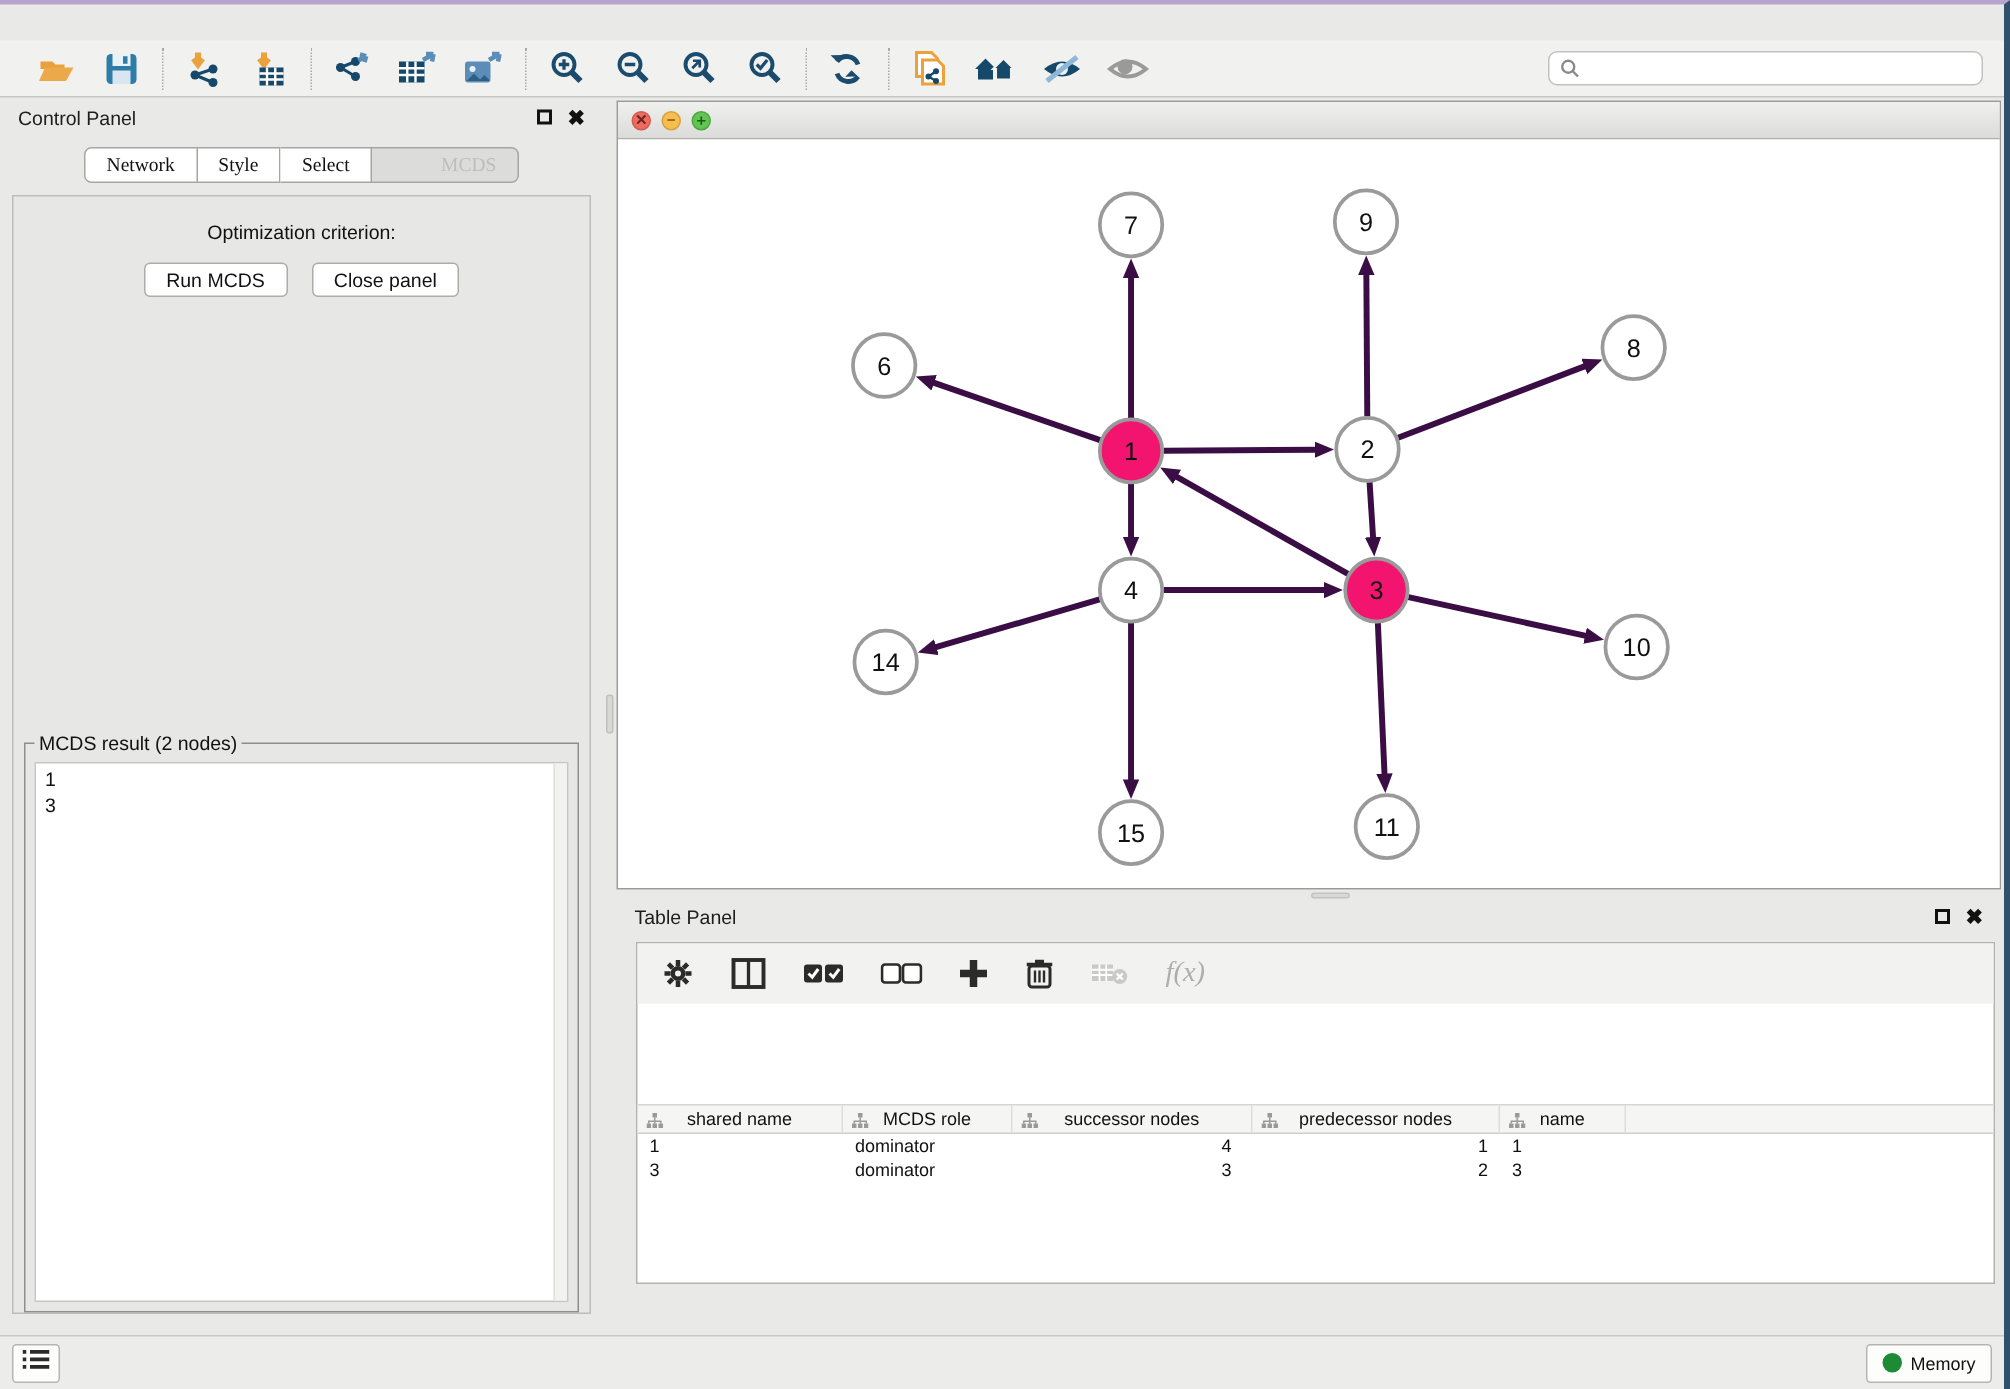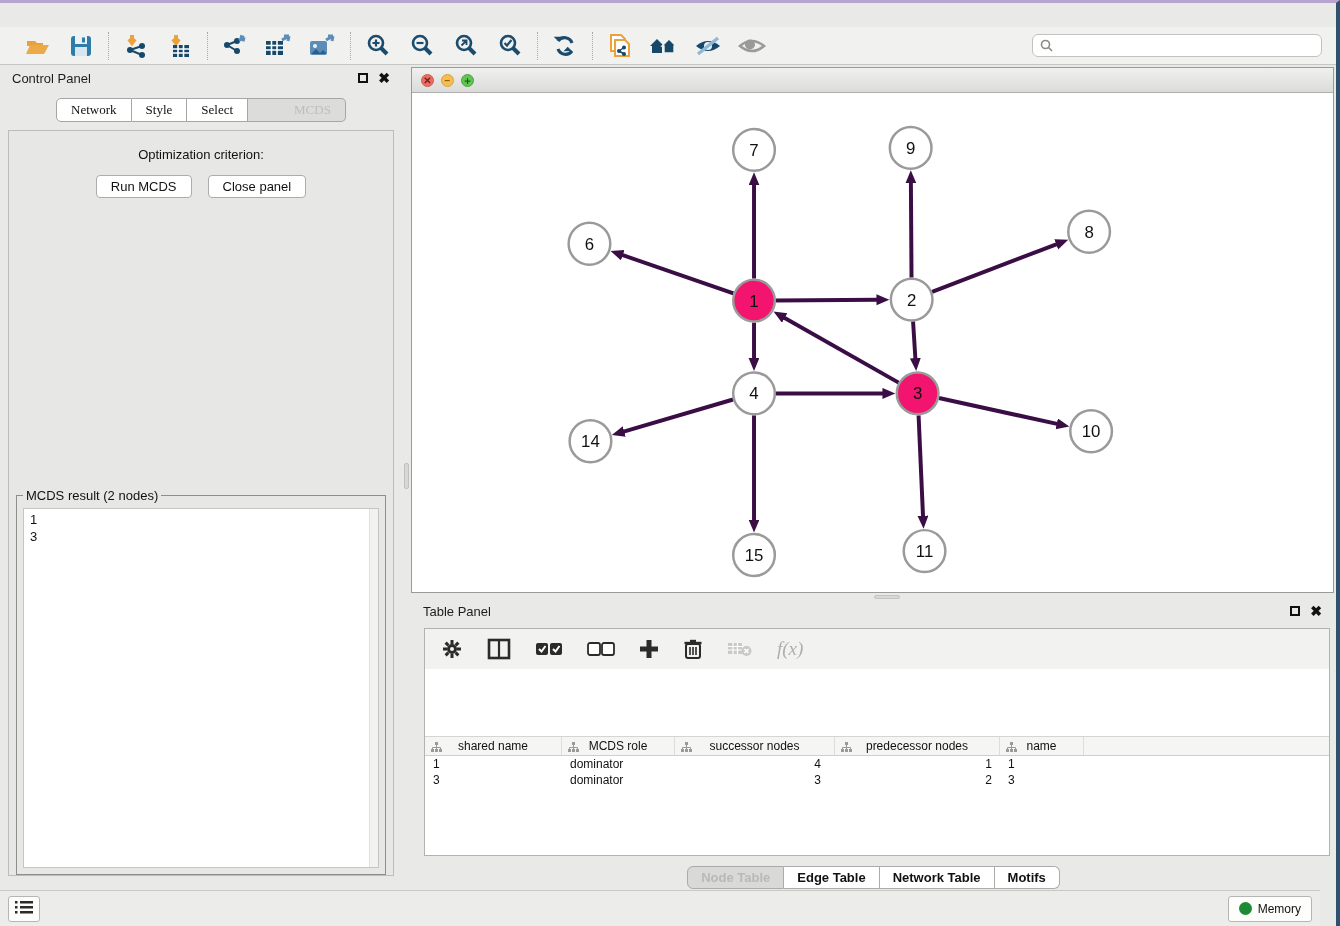--- a/index.html
+++ b/index.html
@@ -103,21 +103,21 @@
   .td.right2 { padding-right:14px; text-align:right; }
   .td.right3 { padding-right:8px; text-align:right; }
 
   .tp-tabs { margin-top:10px; display:flex; justify-content:center; }
   .seg2 { font-size:13px; font-weight:bold; padding:3px 13px; background:#fff; border:1px solid #ABABA9; border-left:none; color:#111; cursor:pointer; }
   .seg2:first-child { border-left:1px solid #ABABA9; border-radius:6px 0 0 6px; }
   .seg2:last-child { border-radius:0 6px 6px 0; }
   .seg2.sel { background:#D9D9D7; color:#B9B9B7; }
 
   
-  .statusbar { position:absolute; bottom:0; left:0; right:16px; height:36px; background:#ECECEA;
+  .statusbar { position:absolute; bottom:0; left:0; right:0; height:36px; background:#ECECEA;
                border-top:1px solid #C8C8C6; display:flex; align-items:center; padding:4px 8px; }
   .sb-left-btn { width:32px; height:26px; background:#FDFDFB; border:1px solid #B5B5B3; border-radius:3px;
                  display:flex; align-items:center; justify-content:center; cursor:pointer; }
   .memory-btn { margin-left:auto; height:26px; background:#FDFDFB; border:1px solid #B5B5B3; border-radius:3px;
                 display:flex; align-items:center; gap:6px; padding:0 10px; cursor:pointer; }
   .mem-dot { width:13px; height:13px; border-radius:50%; background:#1D8A35; }
   .memory-label { font-size:12px; color:#111; }
 </style>
 </head>
 <body>
@@ -541,26 +541,20 @@
                 <div class="tbl-row">
                   <div class="td left" style="width: 137px;">3</div>
                   <div class="td left" style="width: 113px;">dominator</div>
                   <div class="td right2" style="width: 160px;">3</div>
                   <div class="td right3" style="width: 165px;">2</div>
                   <div class="td left" style="width: 84px;">3</div>
                 </div>
               </div>
           </div>
         </div>
-        <div class="tp-tabs">
-            <div class="seg2 sel">Node Table</div>
-            <div class="seg2">Edge Table</div>
-            <div class="seg2">Network Table</div>
-            <div class="seg2">Motifs</div>
-          </div>
       </div>
 
     </div>
   </div>
 
   <div class="statusbar">
     <div class="sb-left-btn">
       <span><svg width="18" height="14">
             <g fill="#2B2B29">
               <rect x="0" y="1" width="2.5" height="2.5"></rect>

